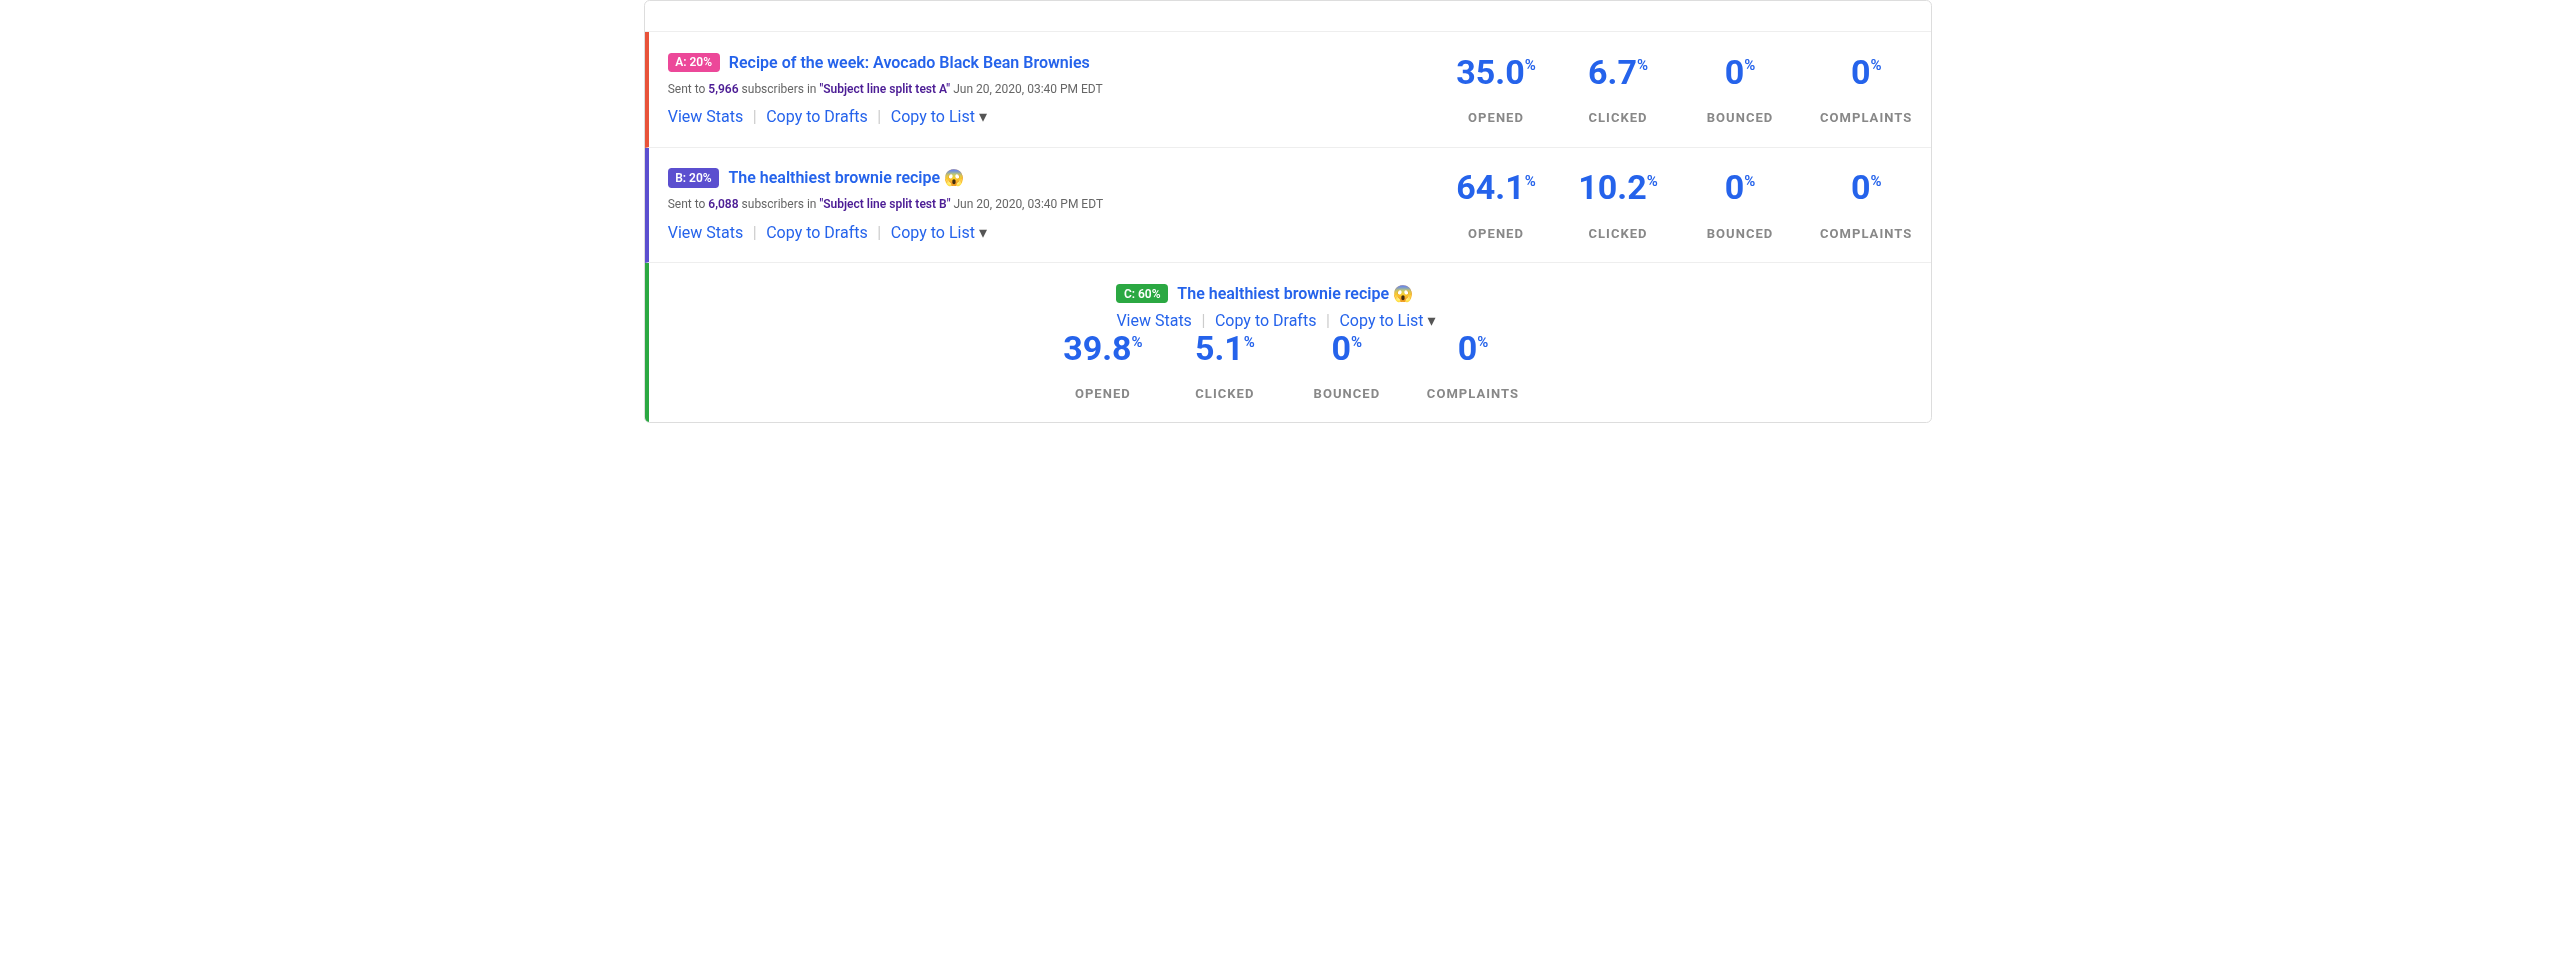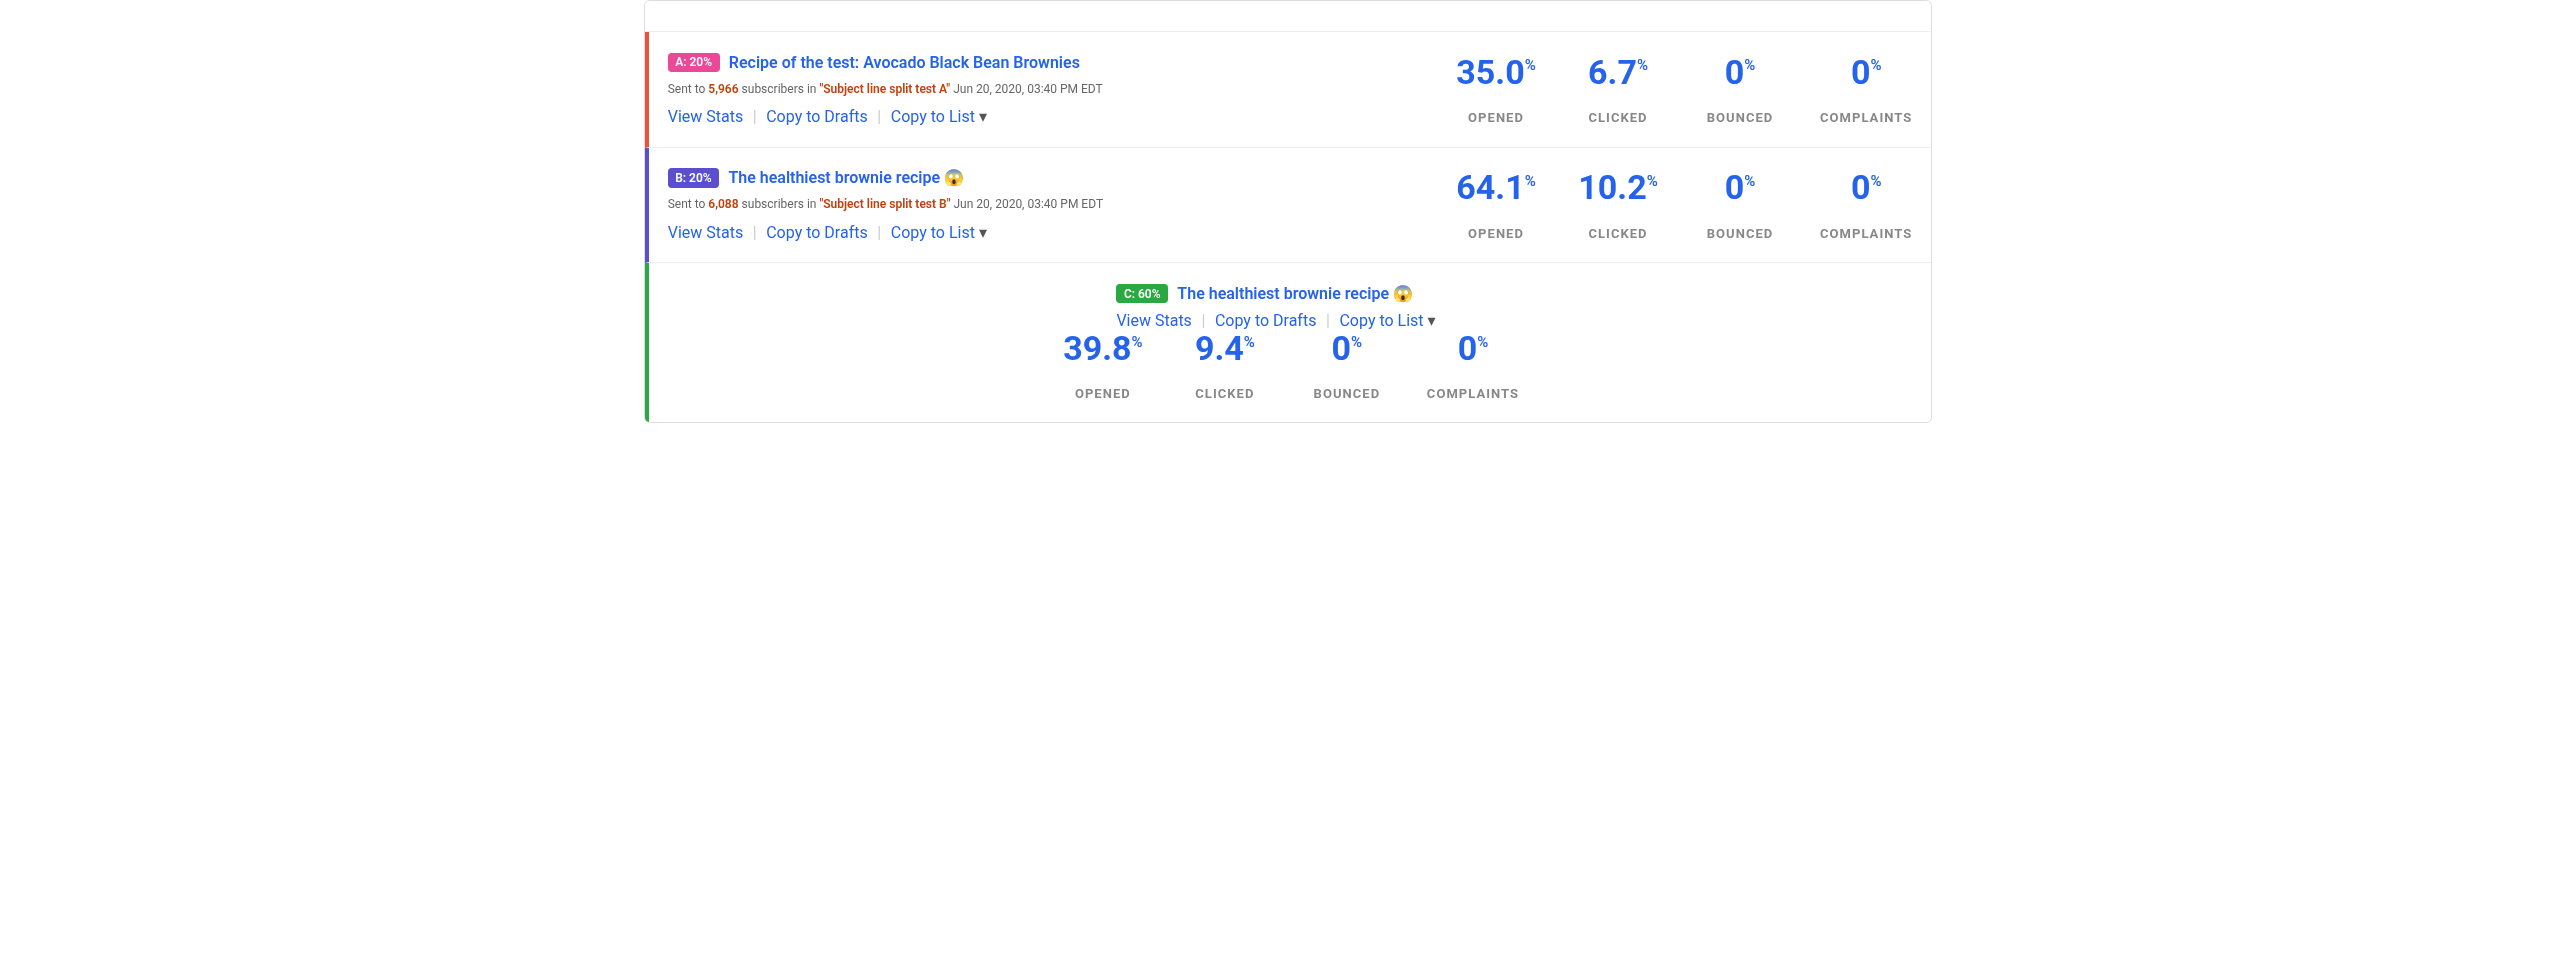--- a/index.html
+++ b/index.html
@@ -88,21 +88,21 @@
       color: #2563eb;
       cursor: pointer;
     }
     .campaign-meta {
       color: #666;
       font-size: 12px;
       margin-bottom: 9.3px;
       line-height: 1.5;
     }
     .campaign-meta strong {
-      color: #c2410c;
+      color: #4c1d95;
       font-weight: 600;
     }
     .campaign-actions {
       font-size: 16px;
       color: #555;
     }
     .campaign-actions a {
       color: #2563eb;
       text-decoration: none;
       cursor: pointer;
@@ -154,21 +154,21 @@
       <span class="pencil-icon"></span>
     </div>
     <span class="chevron-icon"></span>
   </div>
 
   <div id="campaigns-container">
       <div class="campaign-row left-border-a">
         <div class="campaign-info">
           <div class="campaign-title-row">
             <span class="badge badge-a">A: 20%</span>
-            <span class="campaign-title">Recipe of the test: Avocado Black Bean Brownies</span>
+            <span class="campaign-title">Recipe of the week: Avocado Black Bean Brownies</span>
           </div>
           <div class="campaign-meta">Sent to <strong>5,966</strong> subscribers in <strong>"Subject line split test A"</strong> Jun 20, 2020, 03:40 PM EDT</div>
           <div class="campaign-actions"><a>View Stats</a><span class="separator"> | </span><a>Copy to Drafts</a><span class="separator"> | </span><a>Copy to List</a><span style="color: rgb(85, 85, 85);"> ▾</span></div>
         </div>
         <div class="stats-area">
           <div class="stat-item">
             <div class="stat-value">
               <span>35.0</span>
               <span class="pct">%</span>
             </div>
@@ -248,21 +248,21 @@
         <div class="stats-area">
           <div class="stat-item">
             <div class="stat-value">
               <span>39.8</span>
               <span class="pct">%</span>
             </div>
             <div class="stat-label">OPENED</div>
           </div>
           <div class="stat-item">
             <div class="stat-value">
-              <span>9.4</span>
+              <span>5.1</span>
               <span class="pct">%</span>
             </div>
             <div class="stat-label">CLICKED</div>
           </div>
           <div class="stat-item">
             <div class="stat-value">
               <span>0</span>
               <span class="pct">%</span>
             </div>
             <div class="stat-label">BOUNCED</div>

